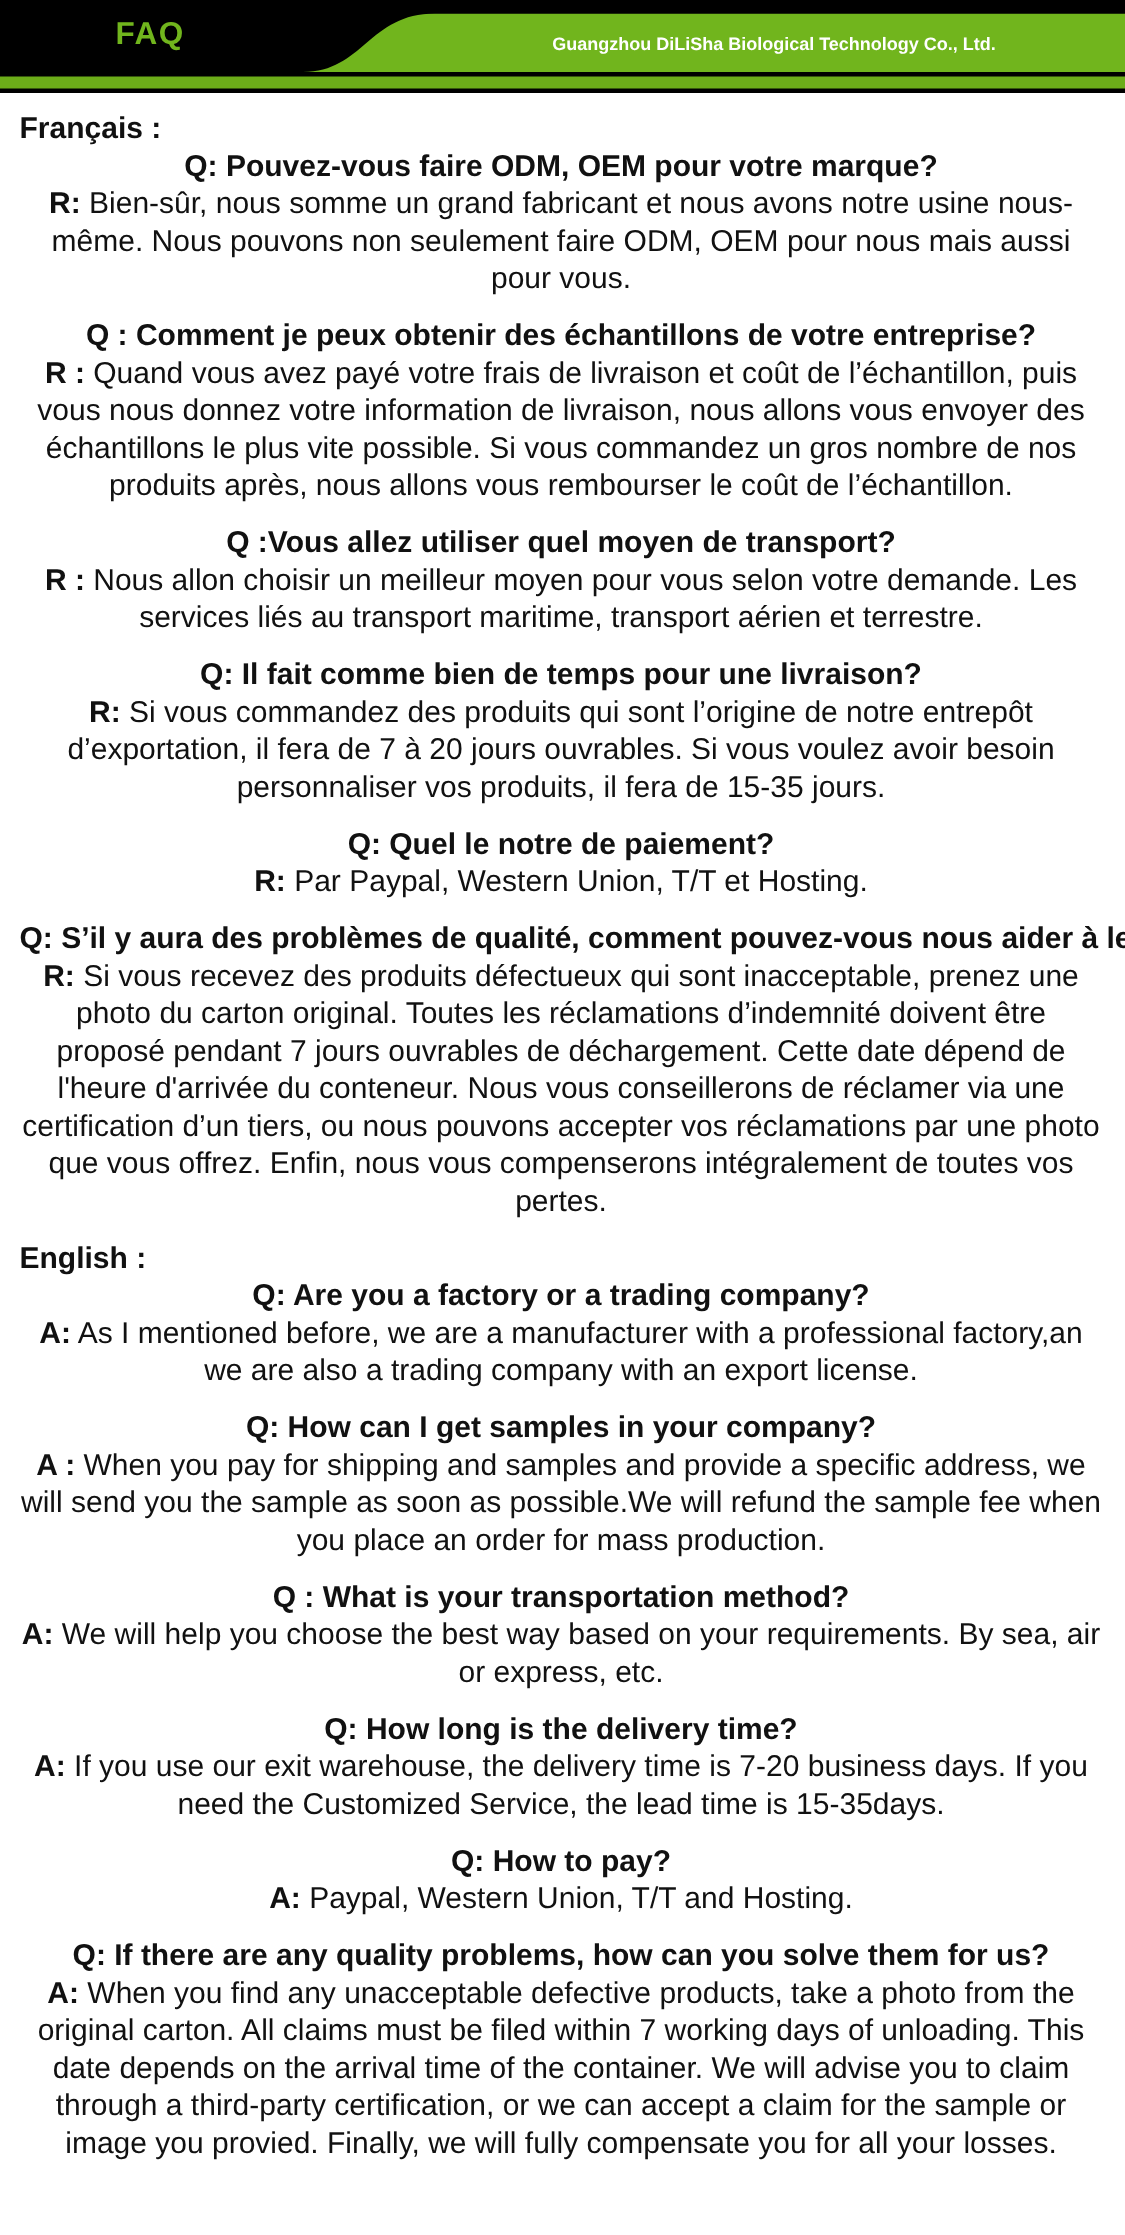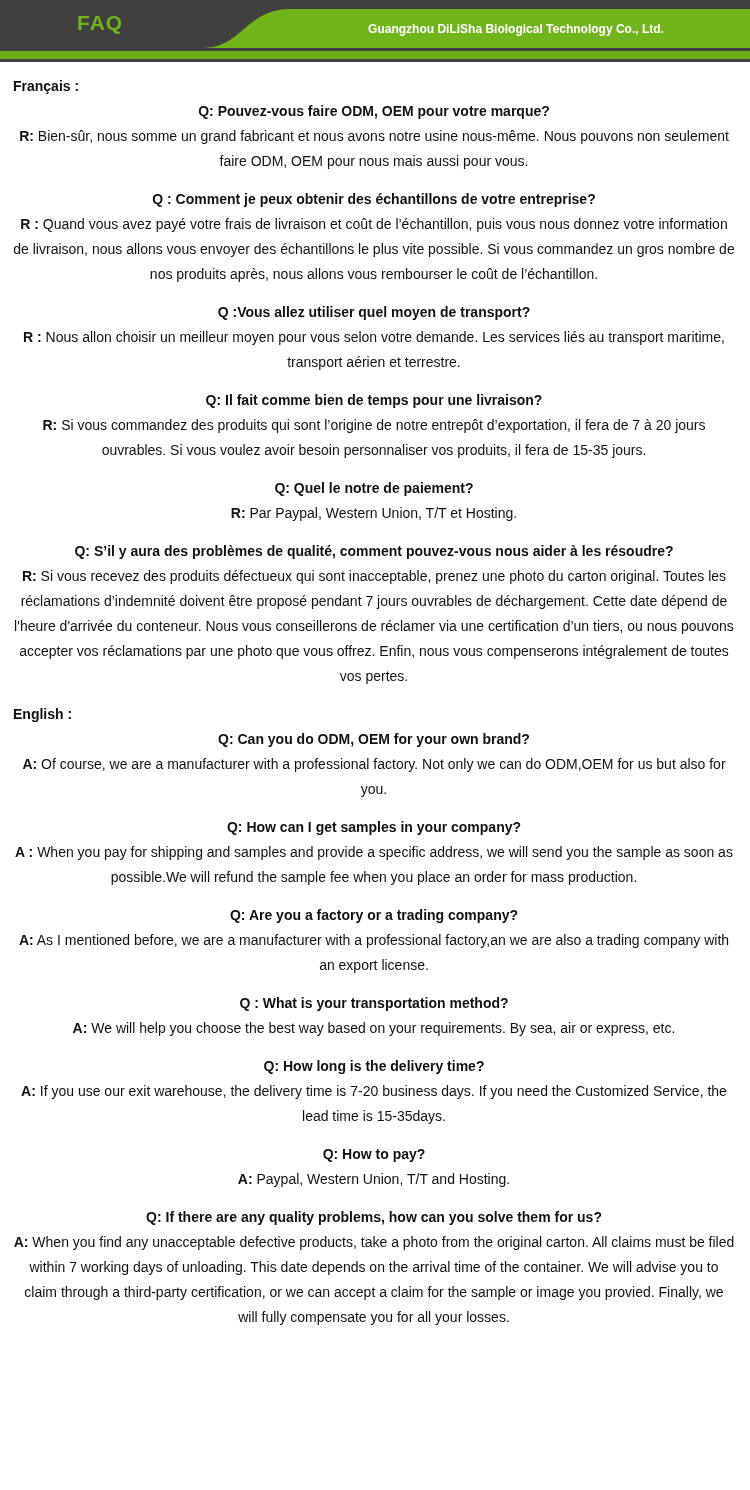--- a/index.html
+++ b/index.html
@@ -9,21 +9,21 @@
     background: #ffffff;
     font-family: "Liberation Sans", "DejaVu Sans", sans-serif;
     color: #111111;
     overflow: hidden;
   }
   
   .header {
     position: relative;
     width: 750px;
     height: 62px;
-    background: #404040;
+    background: #000000;
   }
   .faq-label {
     position: absolute;
     left: 77px;
     top: 11px;
     font-size: 21px;
     font-weight: bold;
     color: #71b51d;
     letter-spacing: 1px;
   }
@@ -52,21 +52,21 @@
     position: absolute;
     top: 51px;
     left: 0;
     width: 750px;
     height: 8px;
     background: #6cad19;
   }
   
   .content {
     padding: 12px 15px 0 13px;
-    font-size: 14px;
+    font-size: 20px;
     line-height: 25px;
   }
   .section-heading {
     font-weight: bold;
     line-height: 25px;
   }
   .faq-item { margin-bottom: 13px; }
   .faq-item .q {
     font-weight: bold;
     line-height: 25px;
@@ -139,38 +139,32 @@
     <div class="a">
       <b>R:</b><span> Si vous recevez des produits défectueux qui sont inacceptable, prenez une photo du carton original. Toutes les réclamations d’indemnité doivent être proposé pendant 7 jours ouvrables de déchargement. Cette date dépend de l'heure d'arrivée du conteneur. Nous vous conseillerons de réclamer via une certification d’un tiers, ou nous pouvons accepter vos réclamations par une photo que vous offrez. Enfin, nous vous compenserons intégralement de toutes vos pertes.</span>
     </div>
   </div>
 </div>
   </div>
 
   <div class="faq-section">
     <div class="section-heading">English :</div>
     <div>
+
   <div class="faq-item">
-    <div class="q">Q: Can you do ODM, OEM for your own brand?</div>
+    <div class="q">Q: Are you a factory or a trading company?</div>
     <div class="a">
-      <b>A:</b><span> Of course, we are a manufacturer with a professional factory. Not only we can do ODM,OEM for us but also for you.</span>
+      <b>A:</b><span> As I mentioned before, we are a manufacturer with a professional factory,an we are also a trading company with an export license.</span>
     </div>
   </div>
 
   <div class="faq-item">
     <div class="q">Q: How can I get samples in your company?</div>
     <div class="a">
       <b>A :</b><span> When you pay for shipping and samples and provide a specific address, we will send you the sample as soon as possible.We will refund the sample fee when you place an order for mass production.</span>
-    </div>
-  </div>
-
-  <div class="faq-item">
-    <div class="q">Q: Are you a factory or a trading company?</div>
-    <div class="a">
-      <b>A:</b><span> As I mentioned before, we are a manufacturer with a professional factory,an we are also a trading company with an export license.</span>
     </div>
   </div>
 
   <div class="faq-item">
     <div class="q">Q : What is your transportation method?</div>
     <div class="a">
       <b>A:</b><span> We will help you choose the best way based on your requirements. By sea, air or express, etc.</span>
     </div>
   </div>
 

